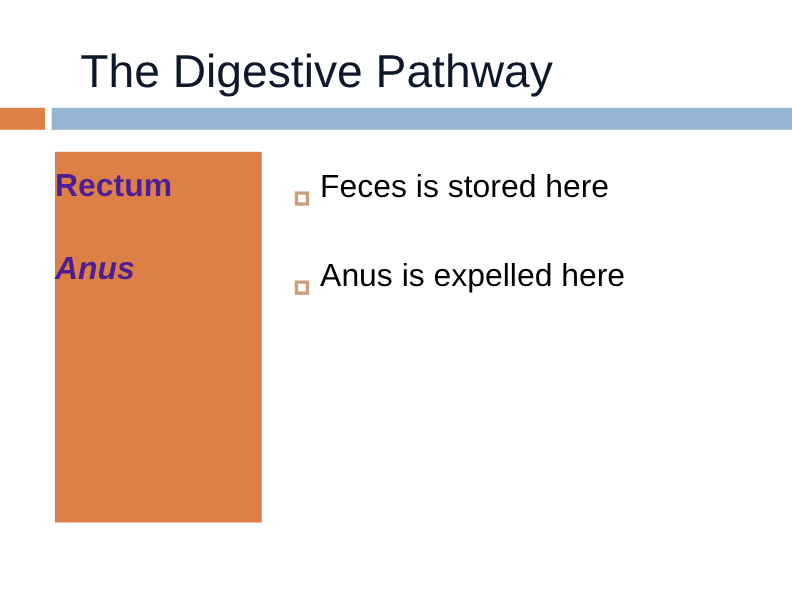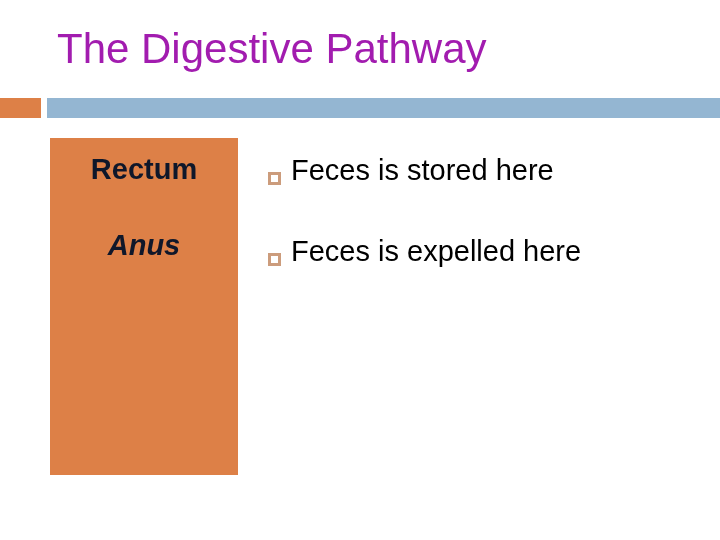--- a/index.html
+++ b/index.html
@@ -12,25 +12,25 @@
     width: 720px;
     height: 540px;
     background: #ffffff;
     overflow: hidden;
     font-family: "Liberation Sans", sans-serif;
   }
   .slide-title {
     position: absolute;
     left: 57px;
     top: 28px;
-    margin: 0;
+    margin: 16px;
     font-size: 42px;
     font-weight: 400;
     line-height: 1;
-    color: #a21caf;
+    color: #0f172a;
     white-space: nowrap;
   }
   .divider-accent-block {
     position: absolute;
     left: 0;
     top: 98px;
     width: 41px;
     height: 20px;
     background: #DD8047;
   }
@@ -47,34 +47,34 @@
     left: 50px;
     top: 138px;
     width: 188px;
     height: 337px;
     background: #DD8047;
   }
   .organ-label {
     position: absolute;
     left: 0;
     width: 100%;
-    text-align: center;
-    color: #0f172a;
+    text-align: left;
+    color: #4c1d95;
     font-weight: 700;
     font-size: 29px;
     line-height: 1;
     white-space: nowrap;
   }
   .organ-label.first { top: 17px; }
   .organ-label.second { top: 93px; font-style: italic; }
   .bullet-row {
     position: absolute;
     left: 268px;
     display: flex;
-    align-items: center;
+    align-items: flex-end;
   }
   .bullet-row.first { top: 155px; }
   .bullet-row.second { top: 236px; }
   .square-bullet {
     flex: 0 0 auto;
     width: 7px;
     height: 7px;
     border: 3px solid #CC9C7C;
     background: #ffffff;
     margin-top: 16px;
@@ -102,16 +102,16 @@
     <div class="organ-label second">Anus</div>
   </div>
 
   <div class="bullet-row first">
     <span class="square-bullet"></span>
     <span class="bullet-text">Feces is stored here</span>
   </div>
 
   <div class="bullet-row second">
     <span class="square-bullet"></span>
-    <span class="bullet-text">Feces is expelled here</span>
+    <span class="bullet-text">Anus is expelled here</span>
   </div>
 
 </div>
 
 </body></html>

